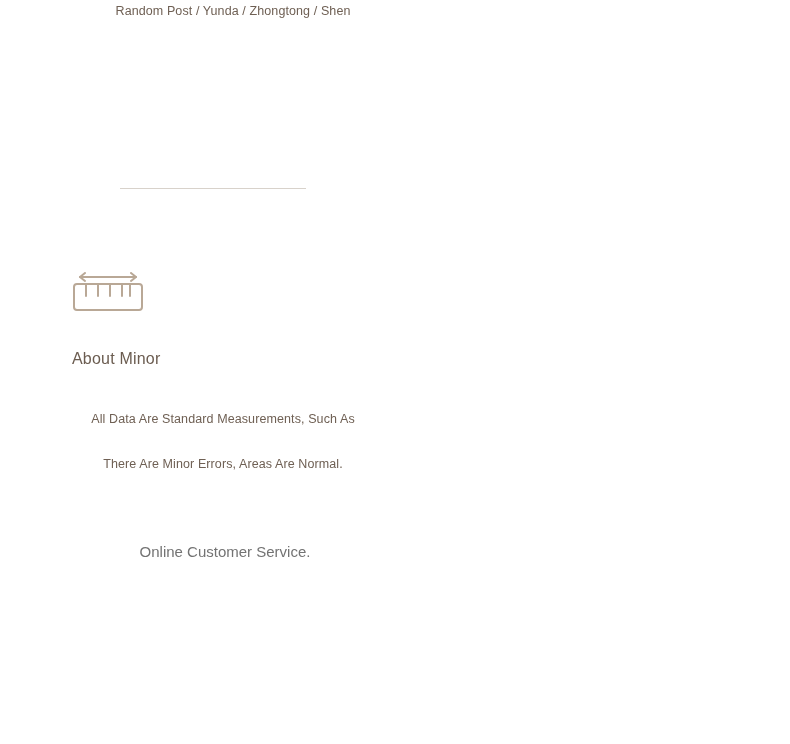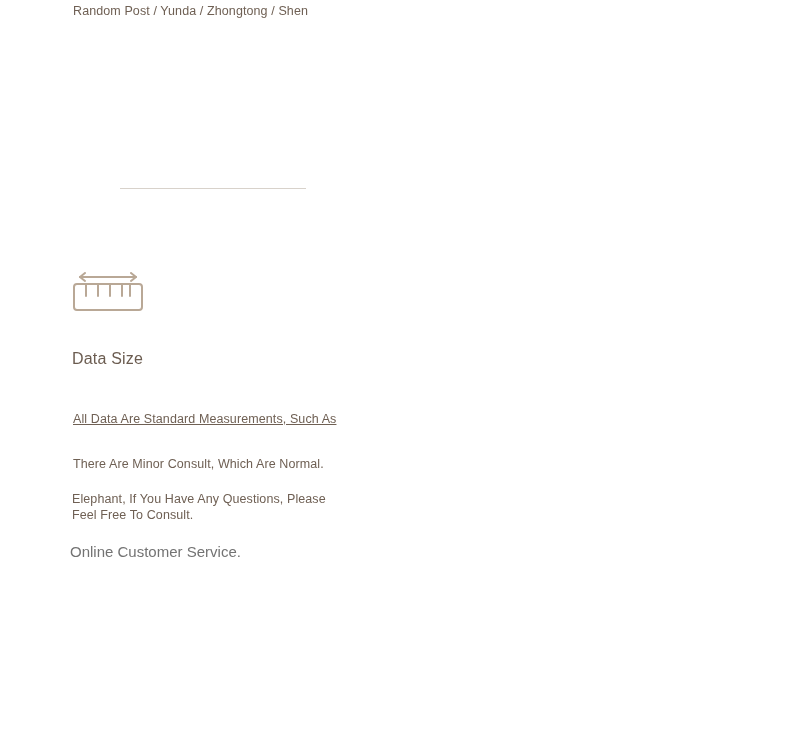--- a/index.html
+++ b/index.html
@@ -19,21 +19,21 @@
     position: relative;
     width: 790px;
     height: 744px;
   }
   .col {
     position: absolute;
     top: 0;
     width: 395px;
     height: 744px;
   }
-  .col-left { left: 0; }
+  .col-left { left: 0; text-align: center; }
   .col-right { left: 395px; }
   .line {
     font-size: 12.5px;
     line-height: 16px;
     color: #6f6054;
     letter-spacing: 0.1px;
     white-space: pre-wrap;
   }
 
   .top-left-l1 { position: absolute; left: 73px; top: 3px; width: 320px; }
@@ -58,21 +58,21 @@
   .section-title {
     position: absolute;
     font-size: 16px;
     line-height: 20px;
     color: #6b5c50;
     letter-spacing: 0.2px;
   }
   .title-size { left: 72px; top: 349px; }
 
   
-  .l-b1 { position: absolute; left: 73px; top: 411px; width: 300px; text-decoration: underline; }
+  .l-b1 { position: absolute; left: 73px; top: 411px; width: 300px; }
   .l-b2 { position: absolute; left: 73px; top: 456px; width: 300px; }
   .l-b3 { position: absolute; left: 72px; top: 491px; width: 290px; }
   .l-b4 {
     position: absolute;
     left: 70px;
     top: 542px;
     width: 310px;
     font-size: 15px;
     line-height: 19px;
     color: #737373;
@@ -96,28 +96,26 @@
     <div class="icon-wrap icon-ruler">
       <svg width="72" height="48" viewBox="0 0 72 48">
         <rect x="2" y="12" width="68" height="26" rx="3" ry="3" fill="none" stroke="#b9a896" stroke-width="2"></rect>
         <path d="M14 12 L14 24 M26 12 L26 24 M38 12 L38 24 M50 12 L50 24 M58 12 L58 24" stroke="#b9a896" stroke-width="2" fill="none" stroke-linecap="round"></path>
         <path d="M8 5 L64 5" stroke="#b9a896" stroke-width="2" stroke-linecap="round"></path>
         <path d="M8 5 L13 1 M8 5 L13 9" stroke="#b9a896" stroke-width="2" fill="none" stroke-linecap="round"></path>
         <path d="M64 5 L59 1 M64 5 L59 9" stroke="#b9a896" stroke-width="2" fill="none" stroke-linecap="round"></path>
       </svg>
     </div>
 
-    <div class="section-title title-size">Data Size</div>
+    <div class="section-title title-size">About Minor</div>
 
     <div class="line l-b1">All Data Are Standard Measurements, Such As</div>
 
-    <div class="line l-b2">There Are Minor Consult, Which Are Normal.</div>
+    <div class="line l-b2">There Are Minor Errors, Areas Are Normal.</div>
 
-    <div class="line l-b3">Elephant, If You Have Any Questions, Please
-Feel Free To Consult.</div>
 
     <div class="l-b4">Online Customer Service.</div>
   </div>
 
   <div class="col col-right">
 
     
 
     
 

